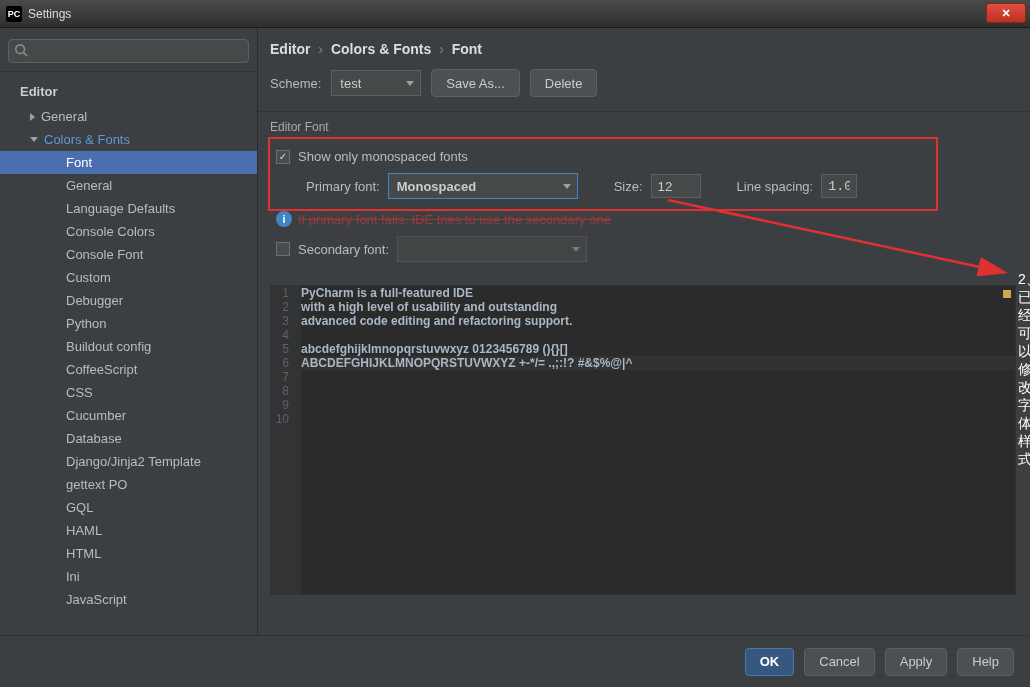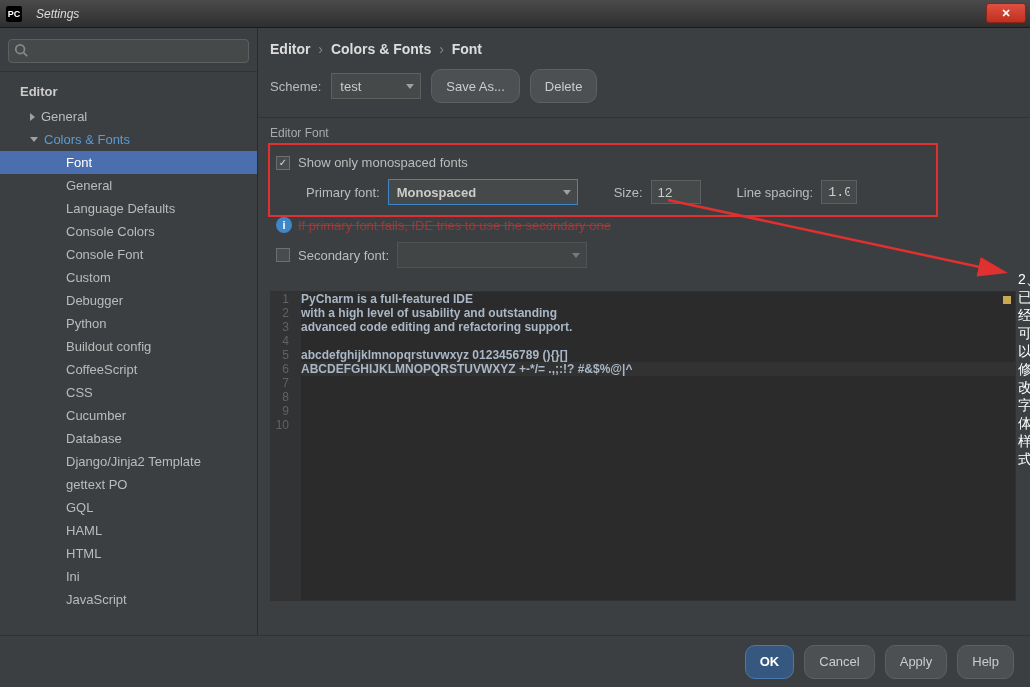--- a/index.html
+++ b/index.html
@@ -1,20 +1,20 @@
 <!DOCTYPE html>
 <html><head>
   <meta charset="utf-8">
   <style>
     * { margin: 0; padding: 0; box-sizing: border-box; font-family: -apple-system, BlinkMacSystemFont, "Segoe UI", Arial, sans-serif; }
     body { width: 1030px; height: 687px; background: #2b2b2b; color: #bbbbbb; font-size: 13px; overflow: hidden; position: relative; }
 
     .titlebar { height: 28px; background: linear-gradient(180deg,#4a4a4a,#2f2f2f); display: flex; align-items: center; padding: 0 0 0 6px; border-bottom: 1px solid #1a1a1a; position: relative; }
-    .titlebar .logo { width: 16px; height: 16px; background: #000; color: #fff; font-size: 9px; font-weight: bold; display:flex; align-items:center; justify-content:center; border-radius:2px; margin-right: 14px; }
-    .titlebar .title { color: #ddd; font-size: 12px; font-style: italic; }
+    .titlebar .logo { width: 16px; height: 16px; background: #000; color: #fff; font-size: 9px; font-weight: bold; display:flex; align-items:center; justify-content:center; border-radius:2px; margin-right: 6px; }
+    .titlebar .title { color: #ddd; font-size: 12px; }
     .titlebar .close-btn { position:absolute; right:4px; top:3px; width:40px; height:20px; background: linear-gradient(180deg,#e05040,#c03020); border:1px solid #8a2616; border-radius: 3px; display:flex; align-items:center; justify-content:center; color:#fff; font-weight:bold; font-size:11px; }
 
     .content { display:flex; height: calc(100% - 28px - 52px); }
 
     .sidebar { width: 258px; background:#3c3f41; display:flex; flex-direction:column; border-right:1px solid #2b2b2b; }
     .search-wrap { padding: 11px 8px 8px 8px; border-bottom: 1px solid #323232; }
     .search-input { width: 100%; height: 24px; background:#45494a; border:1px solid #5e6060; border-radius: 4px; color:#bbb; padding:0 6px 0 24px; font-size:13px; }
     .search-wrap { position:relative; }
     .search-icon { position:absolute; left:14px; top:15px; width:14px; height:14px; }
     .search-icon svg { width:14px; height:14px; stroke:#888; fill:none; stroke-width:2; }
@@ -32,21 +32,21 @@
 
     .main { flex:1; background:#3c3f41; overflow:hidden; display:flex; flex-direction:column; position:relative; }
     .breadcrumb { padding: 13px 12px 6px 12px; font-size:14px; color:#aaa; }
     .breadcrumb b { color:#ddd; font-weight:bold; }
     .breadcrumb .sep { margin: 0 4px; color:#888; }
 
     .scheme-row { display:flex; align-items:center; gap:10px; padding:6px 12px 14px 12px; border-bottom:1px solid #323232; }
     .lbl { color:#bbb; }
     .select { background:#45494a; border:1px solid #5e6060; height:26px; display:flex; align-items:center; padding:0 22px 0 8px; position:relative; min-width:90px; color:#ccc; }
     .select .caret { position:absolute; right:6px; top:10px; border-left:4px solid transparent; border-right:4px solid transparent; border-top:5px solid #a0a0a0; }
-    .btn { background:#4c5052; border:1px solid #5e6060; height:34px; padding:12px 14px; color:#ccc; display:inline-flex; align-items:center; cursor:pointer; border-radius:10px; }
+    .btn { background:#4c5052; border:1px solid #5e6060; height:28px; padding:12px 14px; color:#ccc; display:inline-flex; align-items:center; cursor:pointer; border-radius:4px; }
     .btn.primary { background:#365880; border-color:#4a78a8; color:#fff; font-weight:bold; }
 
     .fieldset-label { color:#aaa; font-size:12px; padding: 8px 0 2px 12px; }
     .editor-font-block { margin: 2px 14px 6px 12px; padding:8px 0 8px 0; position:relative; }
     .redbox { position:absolute; border:2px solid #e03030; pointer-events:none; }
 
     .chk-row { display:flex; align-items:center; gap:8px; padding:3px 0 3px 6px; color:#bbb; }
     .chk { width:14px; height:14px; border:1px solid #6e6e6e; background:#494c4e; display:inline-flex; align-items:center; justify-content:center; font-size:10px; color:#ddd; }
     .font-row { display:flex; align-items:center; gap:8px; padding:6px 0 6px 36px; }
     .font-row .inp { background:#45494a; border:1px solid #5e6060; height:24px; color:#ccc; padding:0 6px; }

